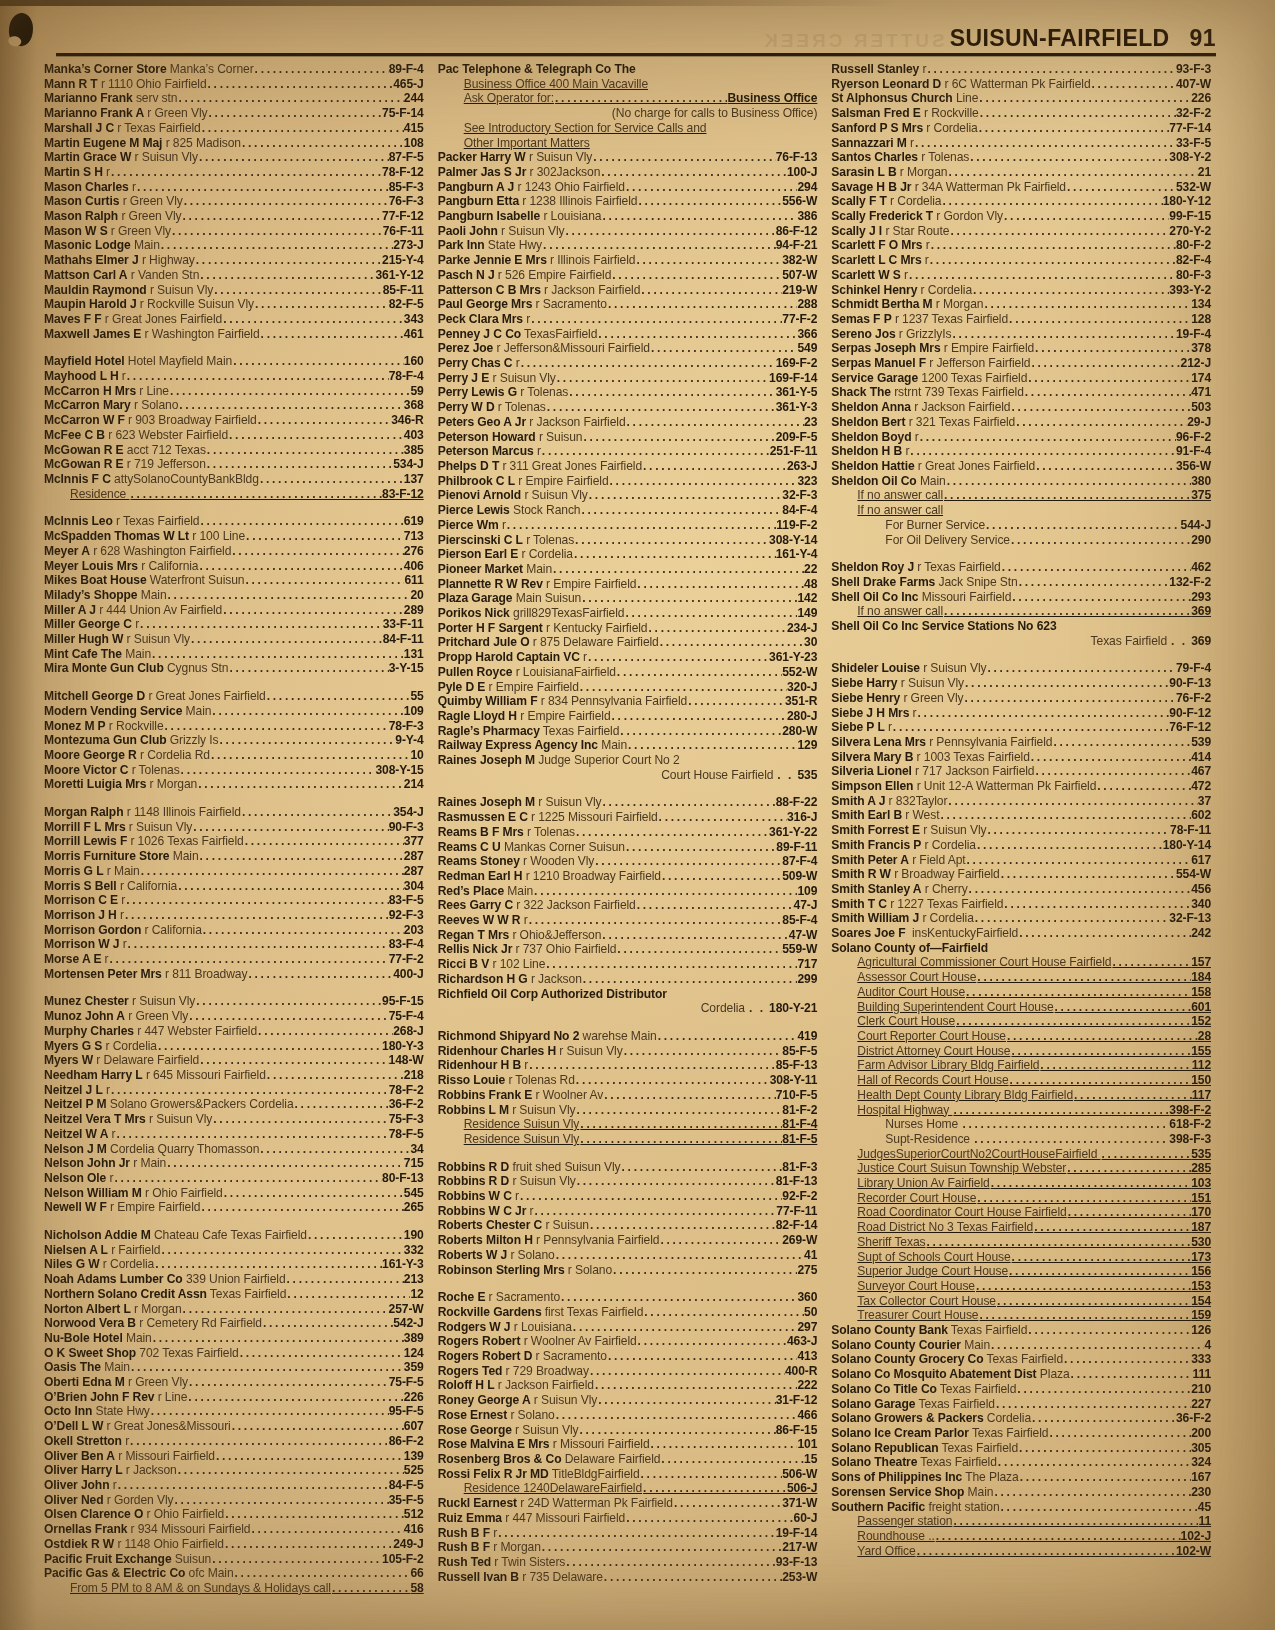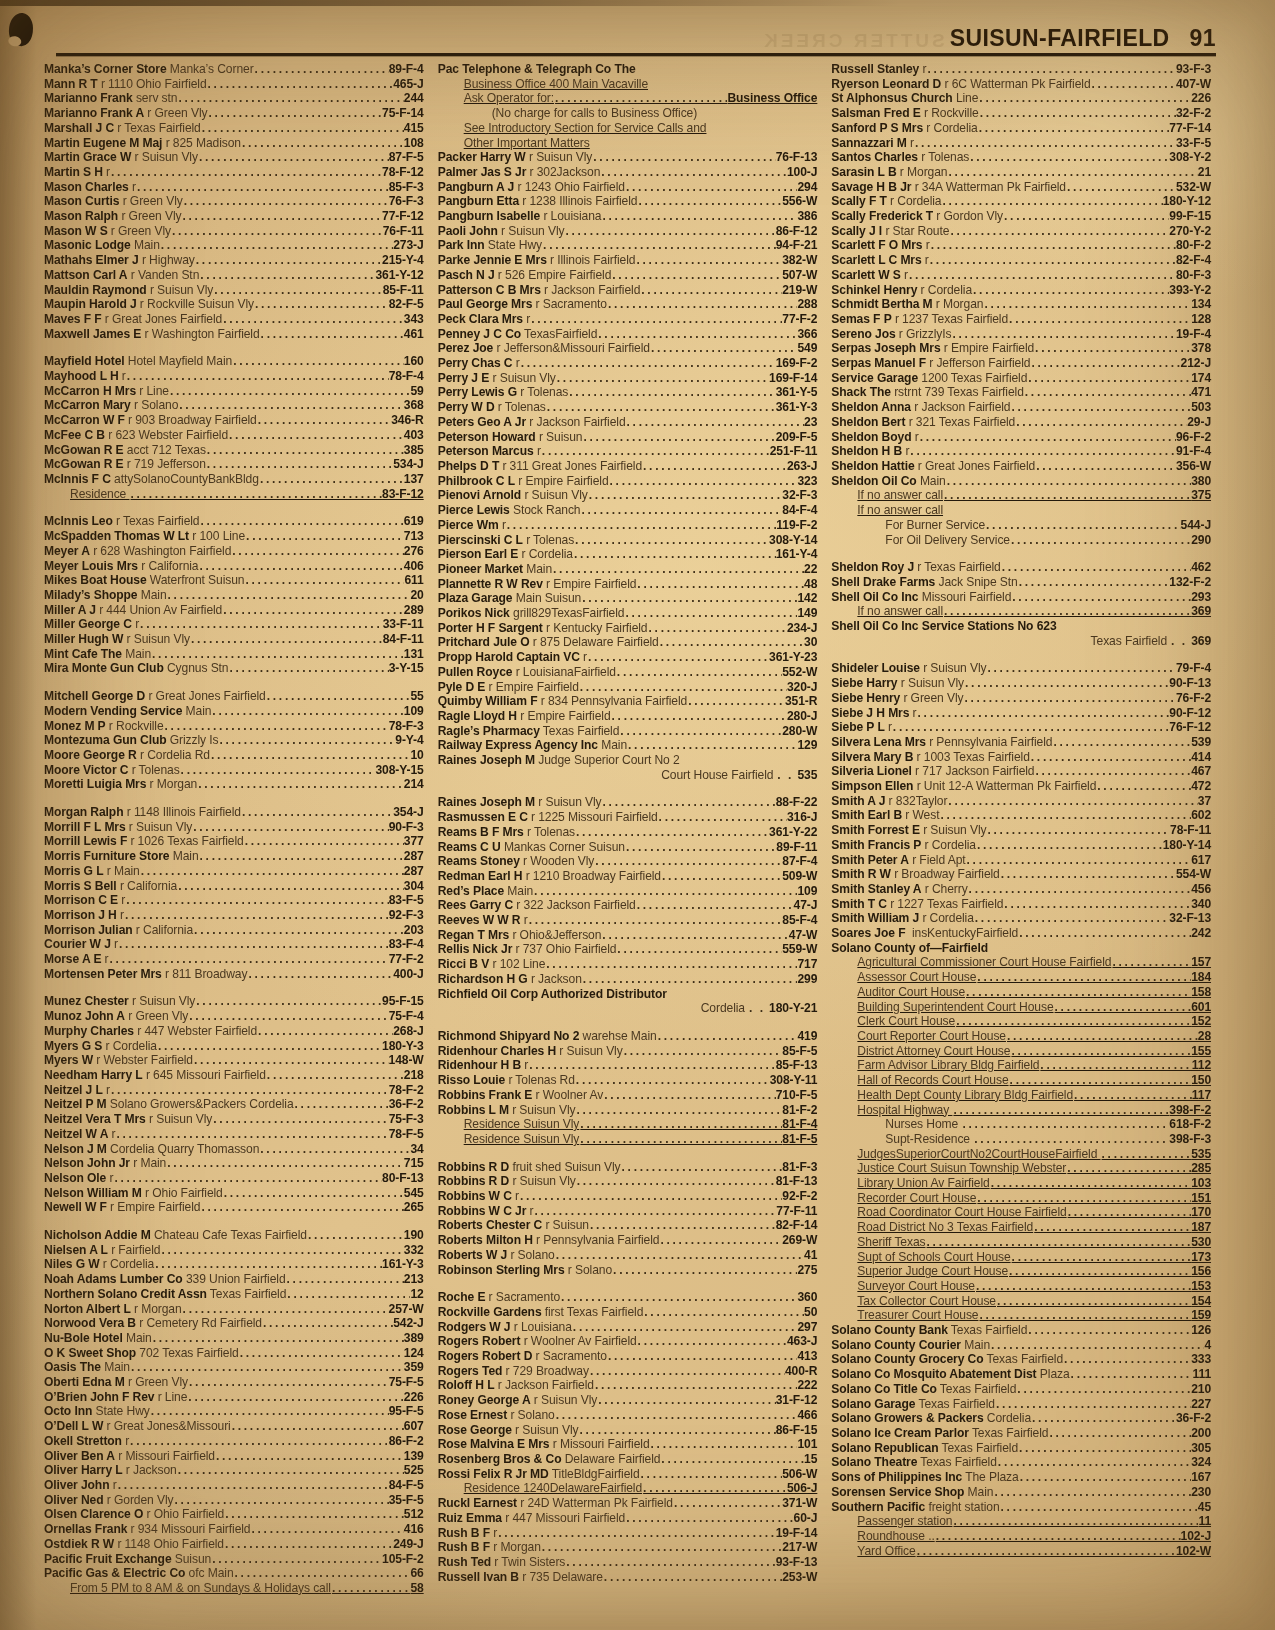--- a/index.html
+++ b/index.html
@@ -26,21 +26,21 @@
   .ghost{position:absolute;top:30px;right:330px;transform:scaleX(-1);opacity:.13;
     font-weight:700;font-size:19px;letter-spacing:3px;color:#6d5226;filter:blur(.6px);}
   .rule{position:absolute;top:53px;left:56px;right:59px;height:3px;background:#23180a;
     box-shadow:0 1px 0 rgba(35,24,10,.35);}
   .cols{position:absolute;top:62px;left:44px;right:64px;display:flex;gap:14px;}
   .col{flex:1;min-width:0;}
   .entry{display:flex;align-items:baseline;line-height:14.7px;font-size:12.1px;
     letter-spacing:-.1px;color:#241a0c;}
   .entry.g{margin-top:13px;}
   .entry.i1{padding-left:26px;text-decoration:underline;}
-  .entry.i2{padding-left:54px;}
+  .entry.i2{padding-left:54px;justify-content:flex-end;}
   .entry.rt{justify-content:flex-end;}
   .nm{font-weight:700;white-space:pre;color:#261b0c;}
   .loc{font-weight:400;white-space:pre;color:#4a3820;}
   .dots{flex:1 1 0;overflow:hidden;white-space:nowrap;min-width:6px;padding:0 1px;}
   .dots::before{content:"..................................................................................................................................";
     letter-spacing:2.7px;font-weight:700;color:#3d2d16;}
   .sep::before{content:". .";letter-spacing:2px;font-weight:700;color:#3d2d16;padding:0 4px;}
   .ph{font-weight:700;white-space:pre;color:#241a0c;}
 </style>
 </head>
@@ -380,27 +380,27 @@
           <span class="dots"></span>
           <span class="ph">83-F-5</span>
         </div>
         <div class="entry">
           <span class="nm">Morrison J H</span>
           <span class="loc"> r</span>
           <span class="dots"></span>
           <span class="ph">92-F-3</span>
         </div>
         <div class="entry">
-          <span class="nm">Morrison Julian</span>
+          <span class="nm">Morrison Gordon</span>
           <span class="loc"> r California</span>
           <span class="dots"></span>
           <span class="ph">203</span>
         </div>
         <div class="entry">
-          <span class="nm">Courier W J</span>
+          <span class="nm">Morrison W J</span>
           <span class="loc"> r</span>
           <span class="dots"></span>
           <span class="ph">83-F-4</span>
         </div>
         <div class="entry">
           <span class="nm">Morse A E</span>
           <span class="loc"> r</span>
           <span class="dots"></span>
           <span class="ph">77-F-2</span>
         </div>
@@ -429,21 +429,21 @@
           <span class="ph">268-J</span>
         </div>
         <div class="entry">
           <span class="nm">Myers G S</span>
           <span class="loc"> r Cordelia</span>
           <span class="dots"></span>
           <span class="ph">180-Y-3</span>
         </div>
         <div class="entry">
           <span class="nm">Myers W</span>
-          <span class="loc"> r Webster Fairfield</span>
+          <span class="loc"> r Delaware Fairfield</span>
           <span class="dots"></span>
           <span class="ph">148-W</span>
         </div>
         <div class="entry">
           <span class="nm">Needham Harry L</span>
           <span class="loc"> r 645 Missouri Fairfield</span>
           <span class="dots"></span>
           <span class="ph">218</span>
         </div>
         <div class="entry">

